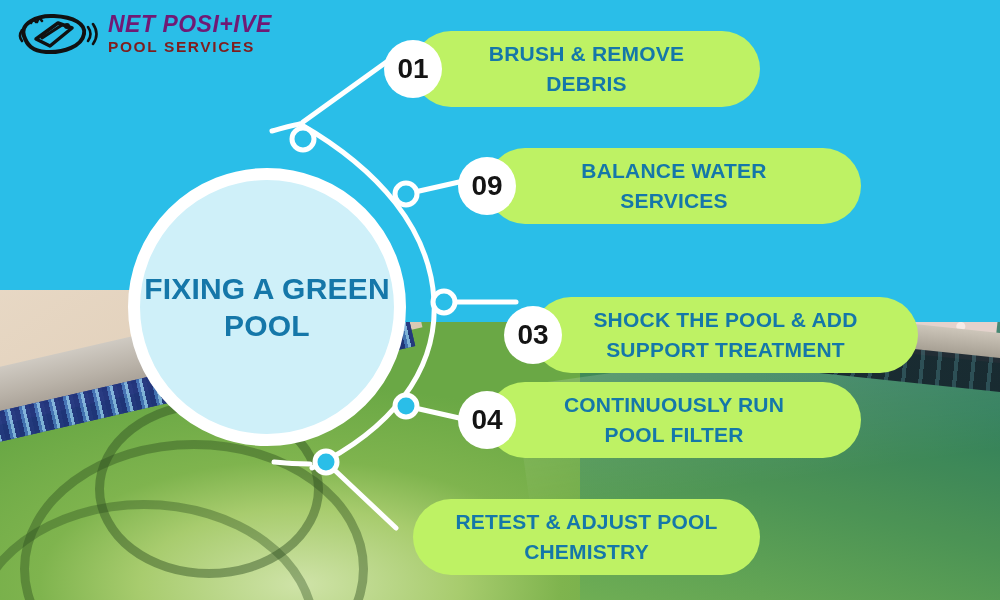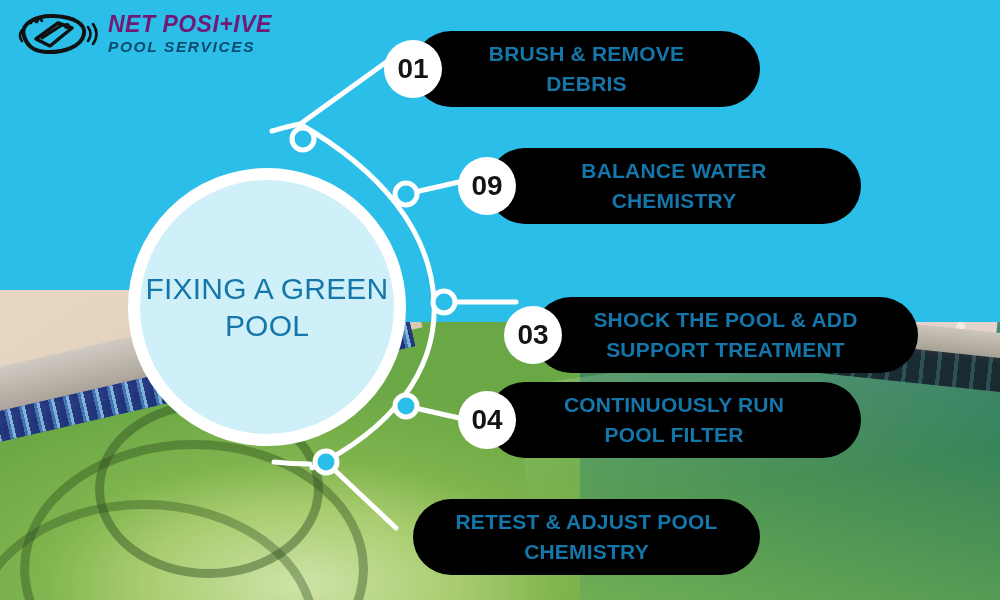--- a/index.html
+++ b/index.html
@@ -161,37 +161,37 @@
     background: #CFF0F9;
     border: 12px solid #ffffff;
     box-sizing: border-box;
     display: flex;
     align-items: center;
     justify-content: center;
   }
   .center-title {
     color: #1577A9;
     font-size: 30px;
-    font-weight: normal;
+    font-weight: bold;
     line-height: 1.25;
     text-align: center;
     letter-spacing: .2px;
   }
 
   
   .step {
     position: absolute;
     display: flex;
     align-items: center;
     height: 76px;
   }
   .step-pill {
     height: 76px;
     border-radius: 38px;
-    background: #000000;
+    background: #bef264;
     display: flex;
     align-items: center;
     justify-content: center;
     padding: 0 34px;
     box-sizing: border-box;
   }
   .step-label {
     color: #1577A9;
     font-size: 21px;
     font-weight: bold;
@@ -245,24 +245,23 @@
     line-height: 1;
   }
   .logo-line1 {
     color: #701a75;
     font-size: 23px;
     font-weight: bold;
     font-style: italic;
     letter-spacing: .5px;
   }
   .logo-line2 {
-    color: #0c4a6e;
+    color: #7f1d1d;
     font-size: 15.5px;
     font-weight: bold;
-    font-style: italic;
     letter-spacing: 1.6px;
     margin-top: 3px;
   }
 </style>
 </head>
 <body>
 
 <div id="infographic">
 
   <div class="photo-layer">
@@ -309,21 +308,21 @@
     <div class="step-pill">
       <div class="step-label">BRUSH &amp; REMOVE
 DEBRIS</div>
     </div>
     <div class="step-badge">01</div>
   </div>
 
   <div class="step" id="step-2">
     <div class="step-pill">
       <div class="step-label">BALANCE WATER
-CHEMISTRY</div>
+SERVICES</div>
     </div>
     <div class="step-badge">09</div>
   </div>
 
   <div class="step" id="step-3">
     <div class="step-pill">
       <div class="step-label">SHOCK THE POOL &amp; ADD
 SUPPORT TREATMENT</div>
     </div>
     <div class="step-badge">03</div>

